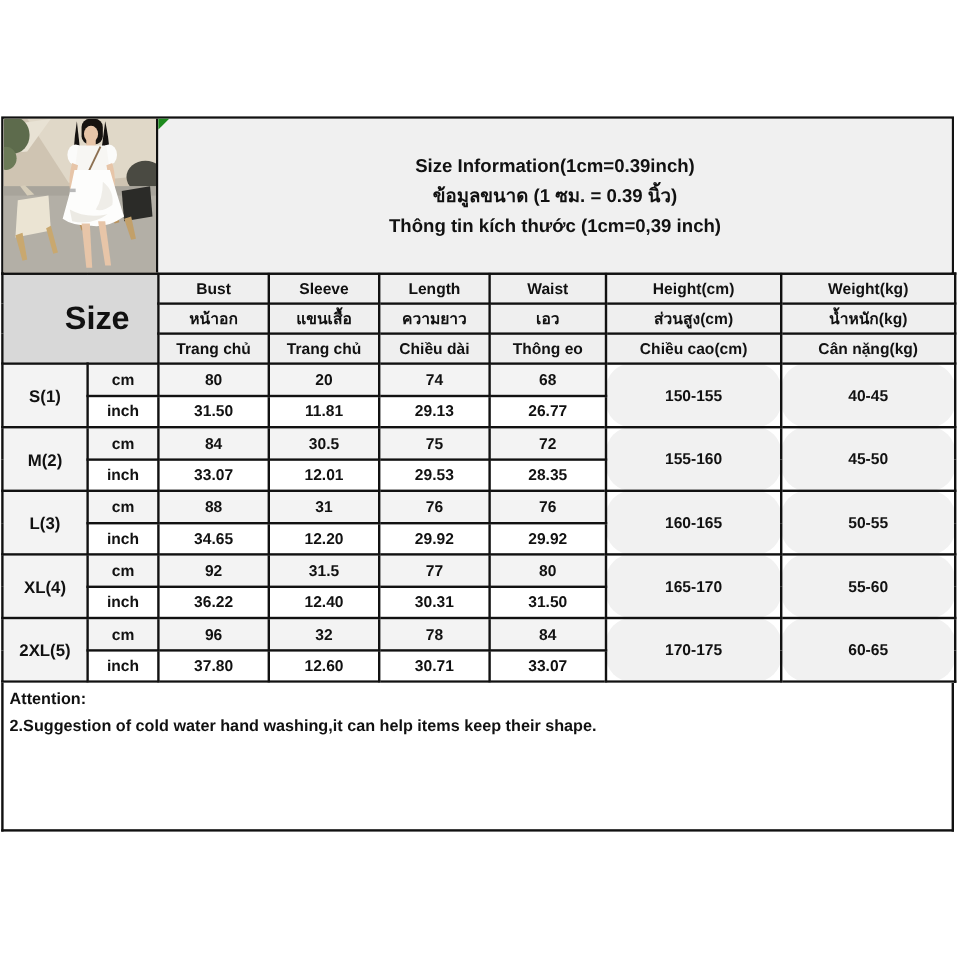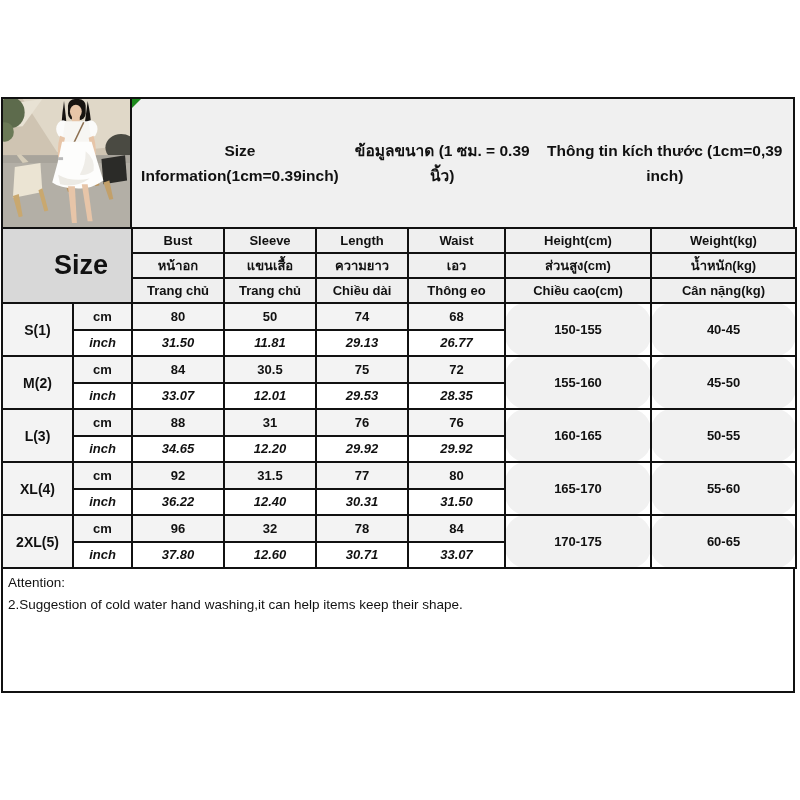--- a/index.html
+++ b/index.html
@@ -5,39 +5,39 @@
   html,body{margin:0;padding:0;background:#ffffff;width:800px;height:800px;
     font-family:"Liberation Sans","DejaVu Sans",sans-serif;color:#111;}
   .sheet{position:absolute;left:1px;top:97px;width:794px;}
   
   .top-row{display:flex;box-sizing:border-box;height:132px;
     border:2px solid #111;border-bottom:2px solid #111;}
   .photo-cell{width:129px;box-sizing:border-box;border-right:2px solid #111;
     background:#cfc5b6;position:relative;overflow:hidden;flex:none;}
   .photo-cell svg{display:block;width:100%;height:100%;}
   .title-cell{flex:1;background:#f0f0f0;position:relative;display:flex;
-    flex-direction:row;justify-content:center;align-items:center;}
+    flex-direction:column;justify-content:center;align-items:center;}
   .title-line{font-weight:bold;font-size:15.5px;line-height:25px;text-align:center;}
   .corner-marker{position:absolute;top:0;left:0;width:0;height:0;
     border-left:9px solid #1d8a1d;border-bottom:9px solid transparent;}
   
   table{width:794px;border-collapse:collapse;table-layout:fixed;margin-top:-2px;}
   td{border:2px solid #111;text-align:center;vertical-align:middle;
     font-weight:bold;font-size:13px;padding:0;overflow:hidden;white-space:nowrap;}
   .c-size{background:#d8d8d8;font-size:27px;font-weight:bold;padding-left:28px;}
   .hdr{background:#efefef;}
   .hdr-row td{height:23px;margin-top:32px;}
   .size-label{background:#dbdbdb;font-size:14px;}
   .r-cm td{height:24.5px;background:#f3f3f3;}
-  .r-inch td{height:24.5px;background:#ffffff;font-style:italic;}
+  .r-inch td{height:24.5px;background:#ffffff;}
   td.merged{background:#f1f1f1;border-radius:21px;}
   
   .attention{box-sizing:border-box;width:794px;height:124px;margin-top:0;
     border:2px solid #111;border-top:none;background:#fff;
-    padding:3px 5px;font-size:13.5px;line-height:22px;font-weight:normal;}
+    padding:3px 5px;font-size:13.5px;line-height:22px;font-weight:bold;}
 </style>
 </head>
 <body>
 
 <div class="sheet">
 
   <div class="top-row">
     <div class="photo-cell">
       <svg viewBox="0 0 129 132" preserveAspectRatio="none">
 
@@ -133,21 +133,21 @@
         <td class="hdr">Chiều dài</td>
         <td class="hdr">Thông eo</td>
         <td class="hdr">Chiều cao(cm)</td>
         <td class="hdr">Cân nặng(kg)</td>
       </tr>
 
       <tr class="r-cm">
         <td rowspan="2" class="size-label">S(1)</td>
         <td class="hdr">cm</td>
         <td>80</td>
-        <td>50</td>
+        <td>20</td>
         <td>74</td>
         <td>68</td>
         <td rowspan="2" class="merged">150-155</td>
         <td rowspan="2" class="merged">40-45</td>
       </tr>
       <tr class="r-inch">
         <td>inch</td>
         <td>31.50</td>
         <td>11.81</td>
         <td>29.13</td>

